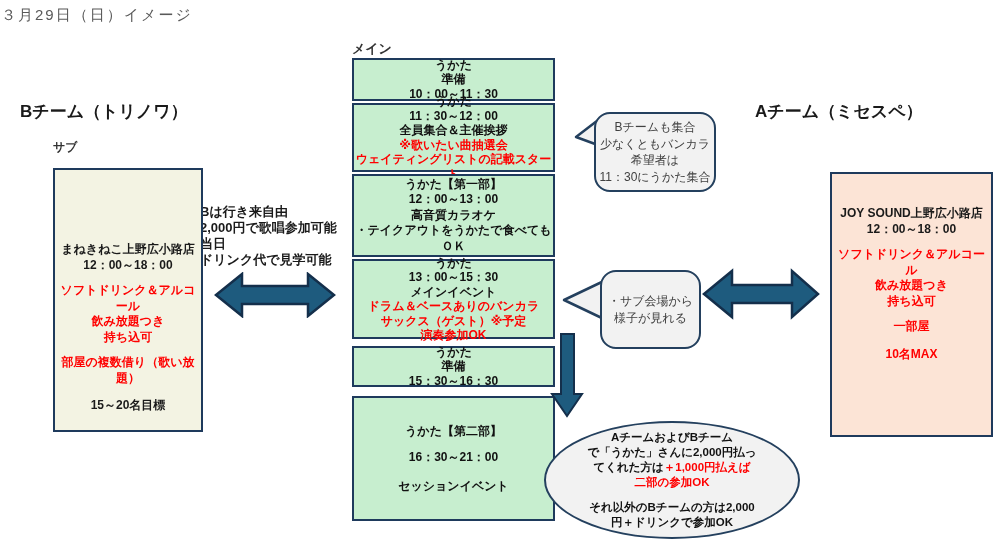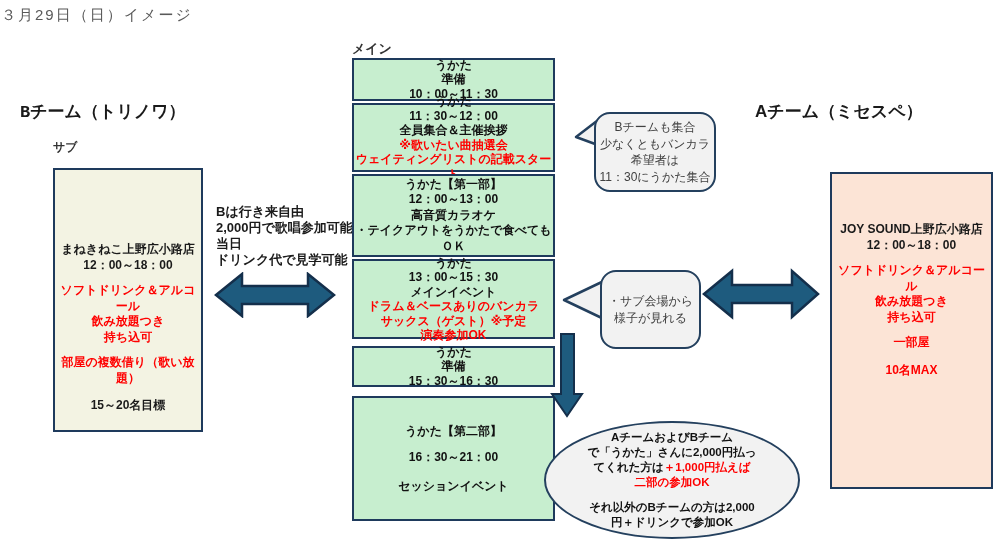--- a/index.html
+++ b/index.html
@@ -31,34 +31,34 @@
   .arrow-svg{z-index:2;}
   .note{font-size:13px;font-weight:bold;line-height:16px;color:#1a1a1a;}
 </style>
 </head>
 <body>
 
 <div class="canvas">
 
   <div class="abs page-title">３月29日（日）イメージ</div>
 
-  <div class="abs team-title ctr" style="left:20px;top:100px;width:215px;font-family:Liberation Mono, monospace;">Bチーム（トリノワ）</div>
+  <div class="abs team-title ctr" style="left:20px;top:100px;width:215px;">Bチーム（トリノワ）</div>
   <div class="abs small-label ctr" style="left:53px;top:139px;width:150px;">サブ</div>
 
   <div class="abs vbox" style="left:53px;top:168px;width:150px;height:264px;padding-top:72px;">
     <div>まねきねこ上野広小路店</div>
     <div>12：00～18：00</div>
     <div class="red gap10">ソフトドリンク＆アルコール</div>
     <div class="red">飲み放題つき</div>
     <div class="red">持ち込可</div>
     <div class="red gap10">部屋の複数借り（歌い放題）</div>
     <div class="gap12">15～20名目標</div>
   </div>
 
-  <div class="abs note ctr" style="left:216px;top:204px;width:150px;">
+  <div class="abs note ctr" style="left:200px;top:204px;width:150px;">
     <div>Bは行き来自由</div>
     <div>2,000円で歌唱参加可能</div>
     <div>当日</div>
     <div>ドリンク代で見学可能</div>
   </div>
 
   <svg class="abs arrow-svg" style="left:214px;top:272px;" width="122" height="46">
     <polygon points="2,23 28,2 28,14 94,14 94,2 120,23 94,44 94,32 28,32 28,44" fill="#1e5b7e" stroke="#142f4b" stroke-width="2.5" stroke-linejoin="miter"></polygon>
   </svg>
 
@@ -136,21 +136,21 @@
     <div>AチームおよびBチーム</div>
     <div>で「うかた」さんに2,000円払っ</div>
     <div><span>てくれた方は</span><span class="red">＋1,000円払えば</span></div>
     <div class="red">二部の参加OK</div>
     <div class="gap10">それ以外のBチームの方は2,000</div>
     <div>円＋ドリンクで参加OK</div>
   </div>
 
   <div class="abs team-title ctr" style="left:755px;top:100px;width:215px;">Aチーム（ミセスペ）</div>
 
-  <div class="abs vbox peach" style="left:830px;top:172px;width:163px;height:317px;padding-top:48px;">
+  <div class="abs vbox peach" style="left:830px;top:172px;width:163px;height:265px;padding-top:32px;">
     <div>JOY SOUND上野広小路店</div>
     <div>12：00～18：00</div>
     <div class="red gap10">ソフトドリンク＆アルコール</div>
     <div class="red">飲み放題つき</div>
     <div class="red">持ち込可</div>
     <div class="red gap10">一部屋</div>
     <div class="red gap12">10名MAX</div>
   </div>
 
 </div>

